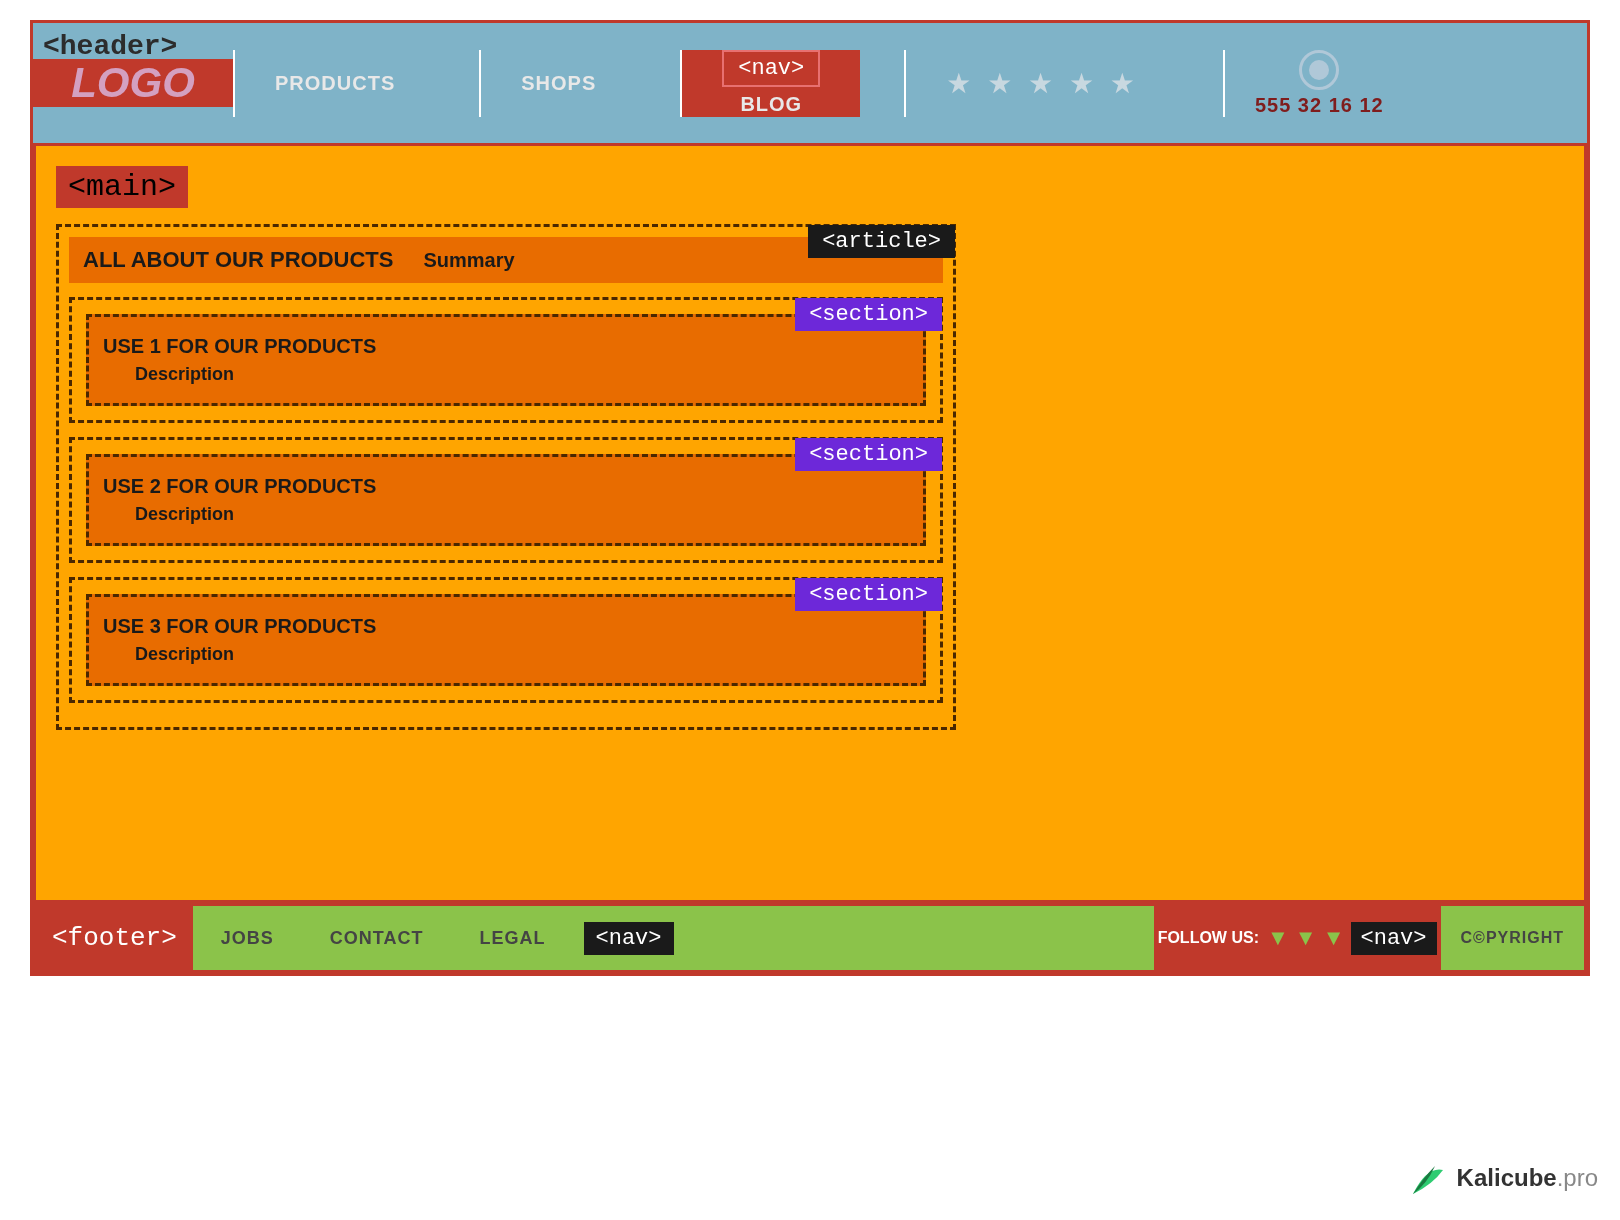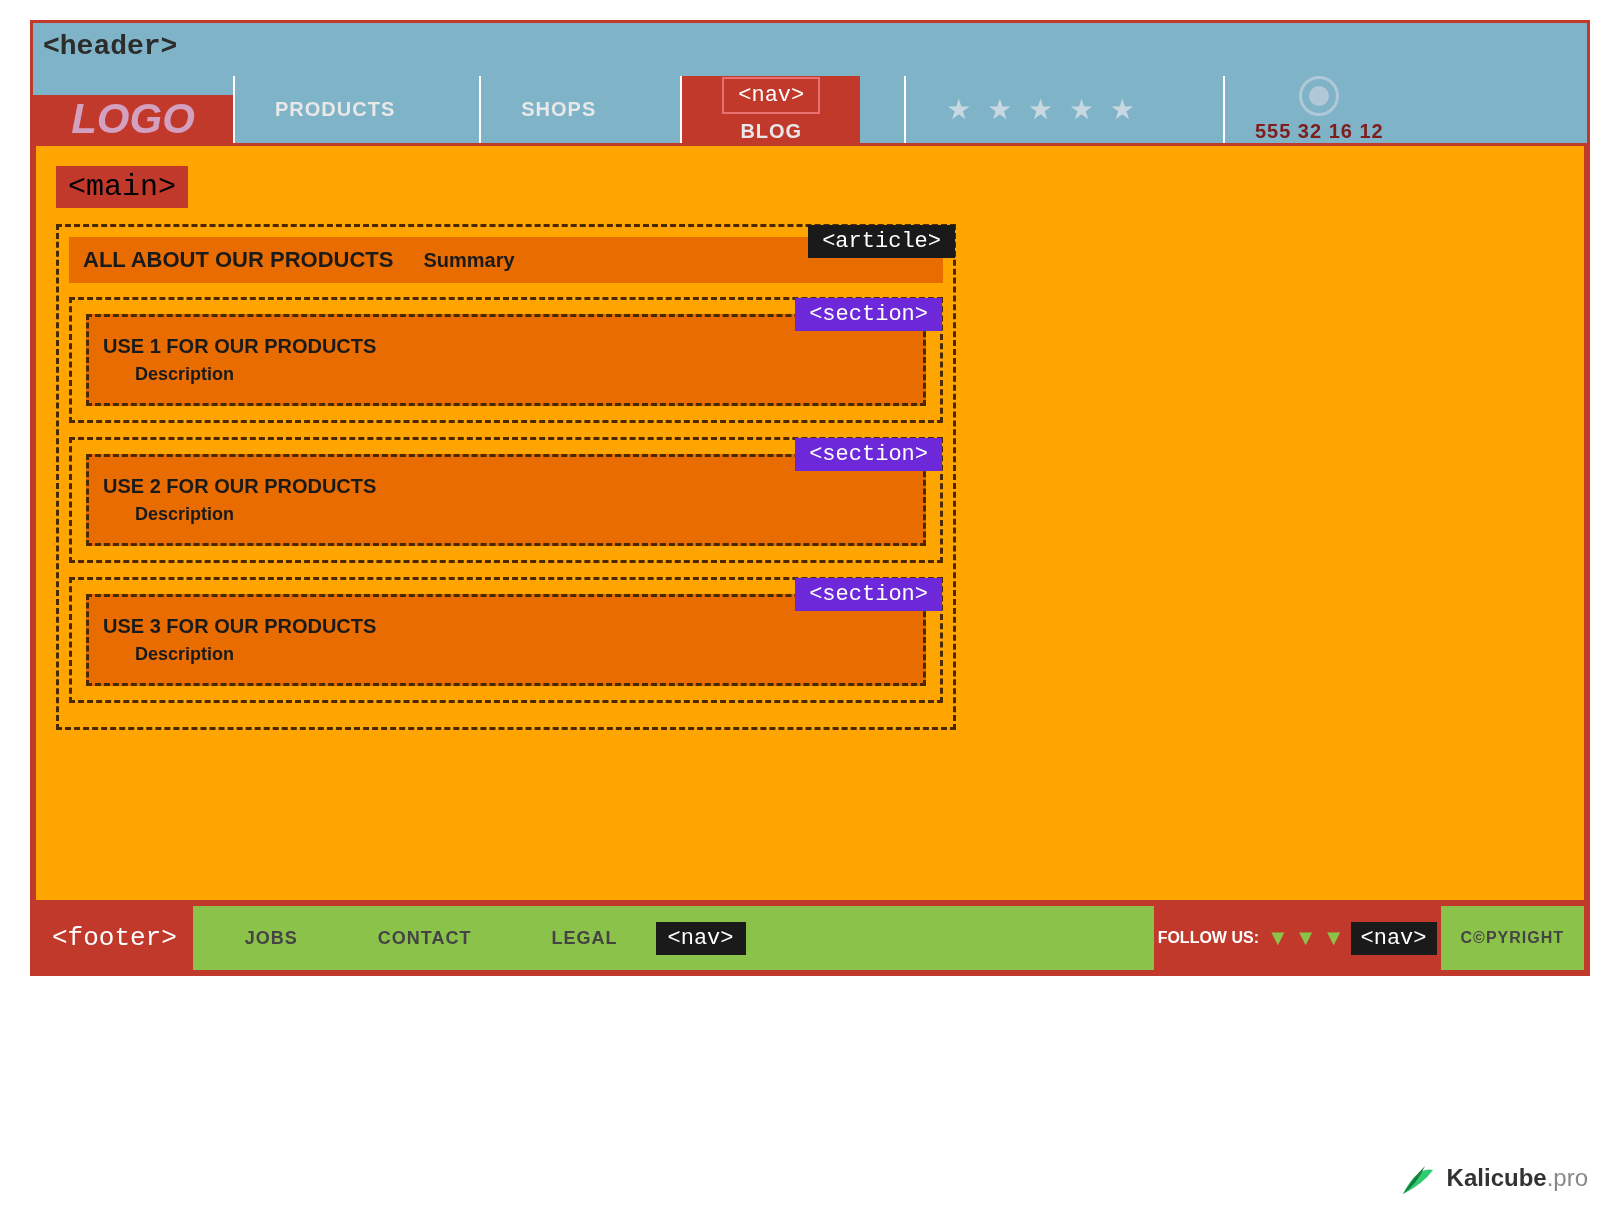--- a/index.html
+++ b/index.html
@@ -15,21 +15,21 @@
     .page-wrapper {
       width: 1560px;
       margin: 20px auto;
       border: 3px solid #c0392b;
       background: #fff;
     }
 
     
     .header {
       display: flex;
-      align-items: flex-end;
+      align-items: center;
       background: #7fb3c8;
       height: 120px;
       position: relative;
     }
     .header-label {
       position: absolute;
       top: 8px;
       left: 10px;
       font-size: 28px;
       font-weight: bold;
@@ -227,21 +227,20 @@
       align-items: center;
       flex: 1;
     }
     .footer-nav-item {
       padding: 0 28px;
       color: #444;
       font-size: 18px;
       font-weight: bold;
       letter-spacing: 1px;
       cursor: pointer;
-      margin-left: 24px;
     }
     .footer-nav-label {
       background: #1a1a1a;
       color: #fff;
       font-size: 22px;
       font-family: 'Courier New', monospace;
       padding: 4px 12px;
       margin-left: 10px;
     }
     .footer-follow {
@@ -274,21 +273,21 @@
       color: #444;
       font-size: 16px;
       font-weight: bold;
       letter-spacing: 1px;
     }
 
     
     .kalicube-brand {
       position: absolute;
       bottom: 20px;
-      right: 32px;
+      right: 22px;
       display: flex;
       align-items: center;
     }
     .kalicube-icon {
       width: 44px;
       height: 44px;
       margin-right: 8px;
     }
   </style>
 </head>

